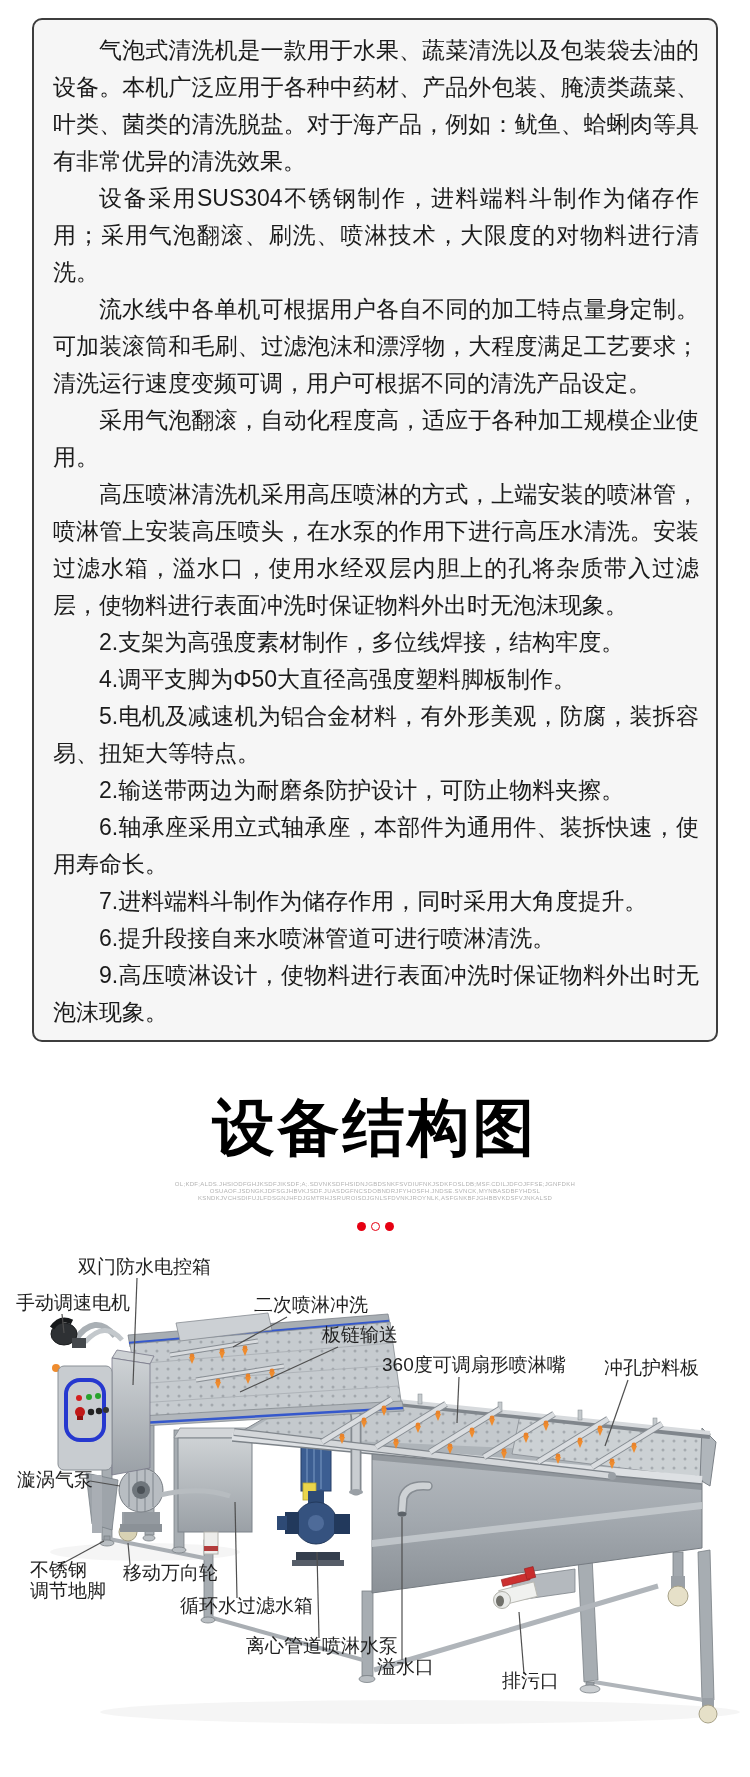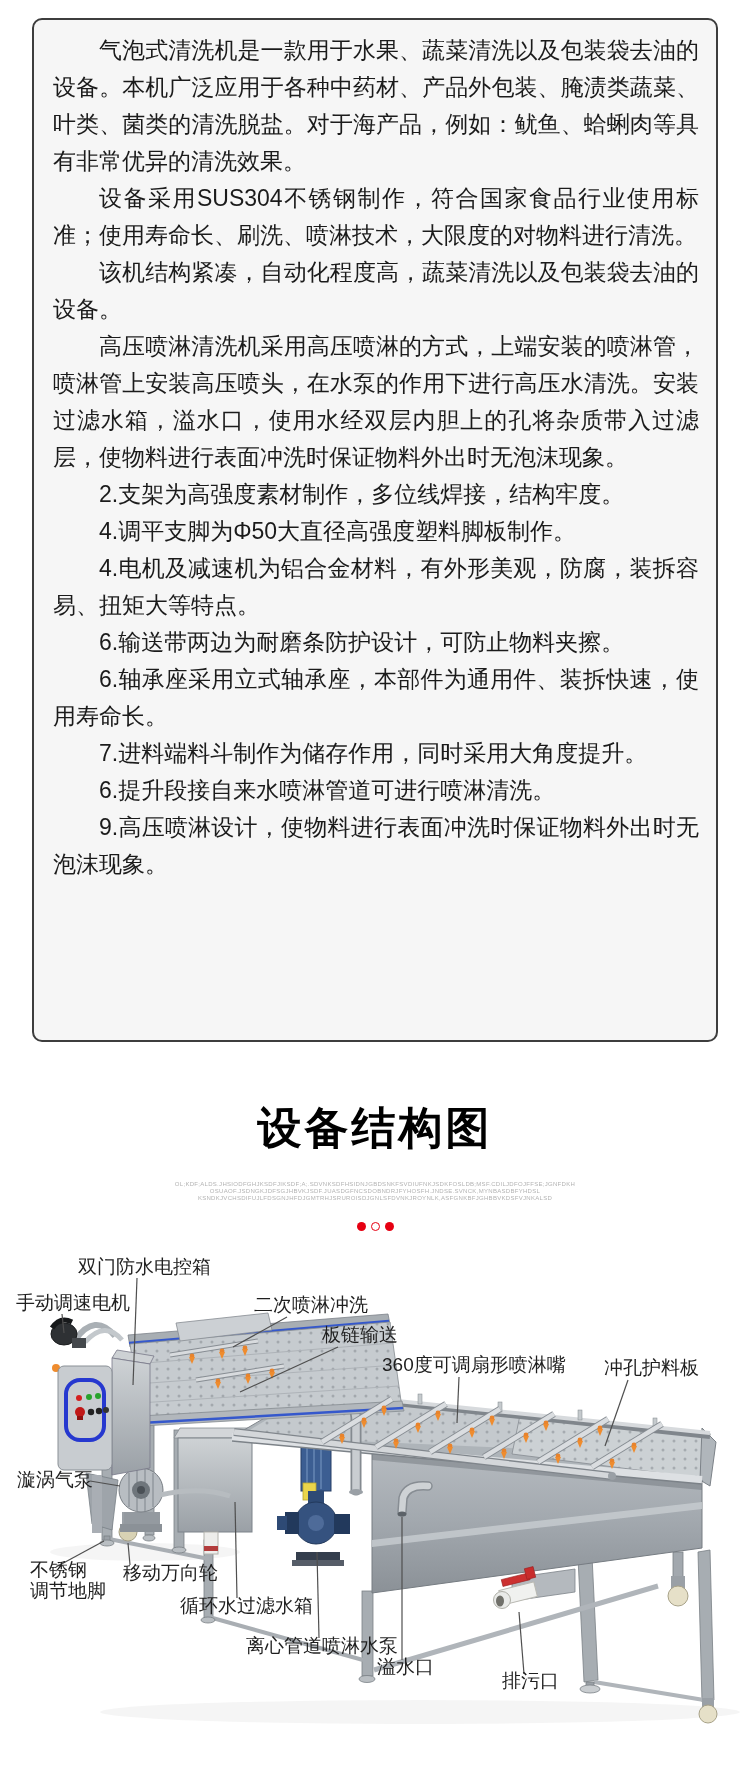--- a/index.html
+++ b/index.html
@@ -13,21 +13,21 @@
     box-sizing:border-box;background:#f6f6f6;border:2px solid #3d3d3d;border-radius:10px;
     padding:12px 17px 0 19px;overflow:hidden;
   }
   .intro-box p{
     margin:0;text-indent:2em;font-size:23px;line-height:37px;
     color:#1b1b1b;text-align:justify;font-weight:500;letter-spacing:0;
   }
   
   .struct-title{
     position:absolute;left:0;top:1092px;width:750px;text-align:center;
-    font-size:44px;font-weight:900;color:#000;letter-spacing:3px;line-height:72px;
+    font-size:62px;font-weight:900;color:#000;letter-spacing:3px;line-height:72px;
   }
   .watermark{
     position:absolute;left:0;top:1181px;width:750px;text-align:center;
     font-size:6px;line-height:7px;color:#b3b3b3;letter-spacing:.3px;white-space:nowrap;
   }
   .dots-row{
     position:absolute;left:0;top:1220px;width:750px;height:12px;
     display:flex;justify-content:center;align-items:center;gap:5px;
   }
   .dot{width:9px;height:9px;border-radius:50%;background:#e60012;}
@@ -37,27 +37,28 @@
   .callout{font-size:19px;fill:#1f1f1f;font-weight:500;}
   .leader{stroke:#4f4f4f;stroke-width:1.2;fill:none;}
 </style>
 </head>
 <body>
 
 <div class="page">
 
   <div class="intro-box">
     <p>气泡式清洗机是一款用于水果、蔬菜清洗以及包装袋去油的设备。本机广泛应用于各种中药材、产品外包装、腌渍类蔬菜、叶类、菌类的清洗脱盐。对于海产品，例如：鱿鱼、蛤蜊肉等具有非常优异的清洗效果。</p>
-    <p>设备采用SUS304不锈钢制作，符合国家食品行业使用标准；使用寿命长、刷洗、喷淋技术，大限度的对物料进行清洗。</p>
-    <p>该机结构紧凑，自动化程度高，蔬菜清洗以及包装袋去油的设备。</p>
+    <p>设备采用SUS304不锈钢制作，进料端料斗制作为储存作用；采用气泡翻滚、刷洗、喷淋技术，大限度的对物料进行清洗。</p>
+    <p>流水线中各单机可根据用户各自不同的加工特点量身定制。可加装滚筒和毛刷、过滤泡沫和漂浮物，大程度满足工艺要求；清洗运行速度变频可调，用户可根据不同的清洗产品设定。</p>
+    <p>采用气泡翻滚，自动化程度高，适应于各种加工规模企业使用。</p>
     <p>高压喷淋清洗机采用高压喷淋的方式，上端安装的喷淋管，喷淋管上安装高压喷头，在水泵的作用下进行高压水清洗。安装过滤水箱，溢水口，使用水经双层内胆上的孔将杂质带入过滤层，使物料进行表面冲洗时保证物料外出时无泡沫现象。</p>
     <p>2.支架为高强度素材制作，多位线焊接，结构牢度。</p>
     <p>4.调平支脚为Φ50大直径高强度塑料脚板制作。</p>
-    <p>4.电机及减速机为铝合金材料，有外形美观，防腐，装拆容易、扭矩大等特点。</p>
-    <p>6.输送带两边为耐磨条防护设计，可防止物料夹擦。</p>
+    <p>5.电机及减速机为铝合金材料，有外形美观，防腐，装拆容易、扭矩大等特点。</p>
+    <p>2.输送带两边为耐磨条防护设计，可防止物料夹擦。</p>
     <p>6.轴承座采用立式轴承座，本部件为通用件、装拆快速，使用寿命长。</p>
     <p>7.进料端料斗制作为储存作用，同时采用大角度提升。</p>
     <p>6.提升段接自来水喷淋管道可进行喷淋清洗。</p>
     <p>9.高压喷淋设计，使物料进行表面冲洗时保证物料外出时无泡沫现象。</p>
   </div>
 
   <div class="struct-title">设备结构图</div>
   <div class="watermark">
     <div>OL;KDF;ALDS.JHSIODFGHJKSDFJIKSDF;A;.SDVNKSDFHSIDNJGBDSNKFSVDIUFNKJSDKFOSLDB;MSF.CDILJDFOJFFSE;JGNFDKH</div>
     <div>OSUAOF.JSDNGKJDFSGJHBVKJSDF.JUASDGFNCSDOBNDRJFYHOSFH.JNDSE.SVNCK,MYNBASDBFYHDSL</div>

